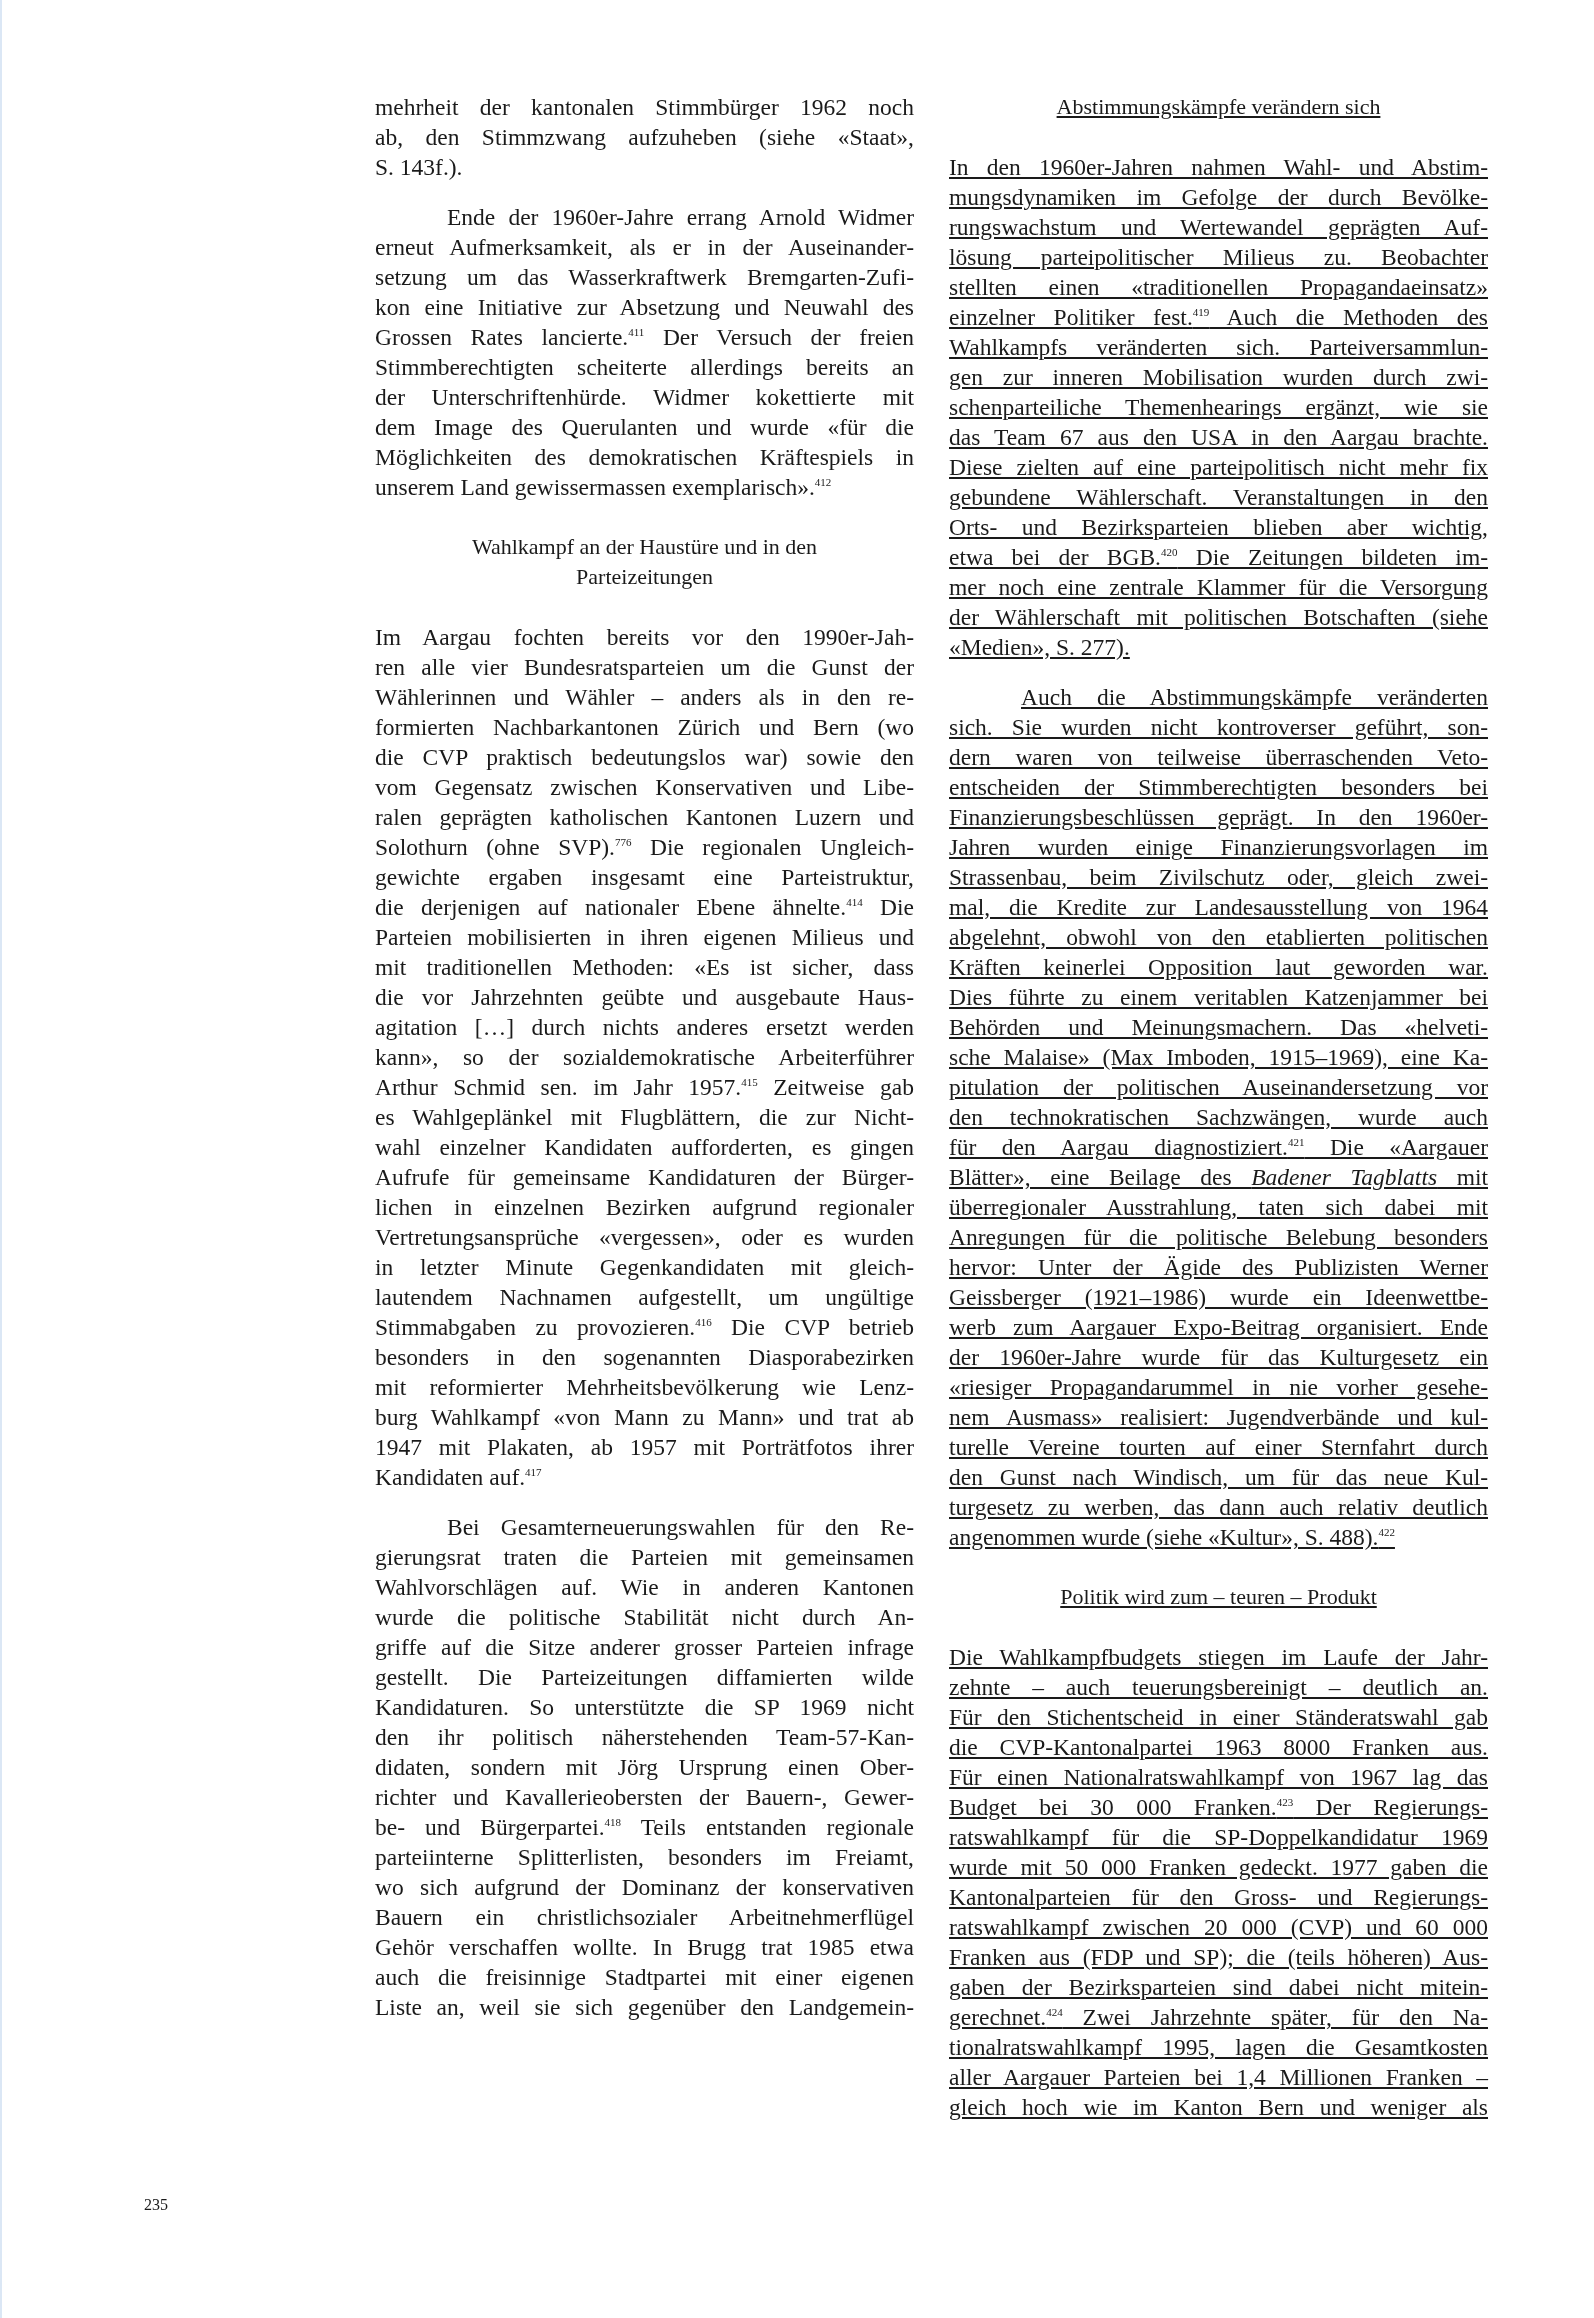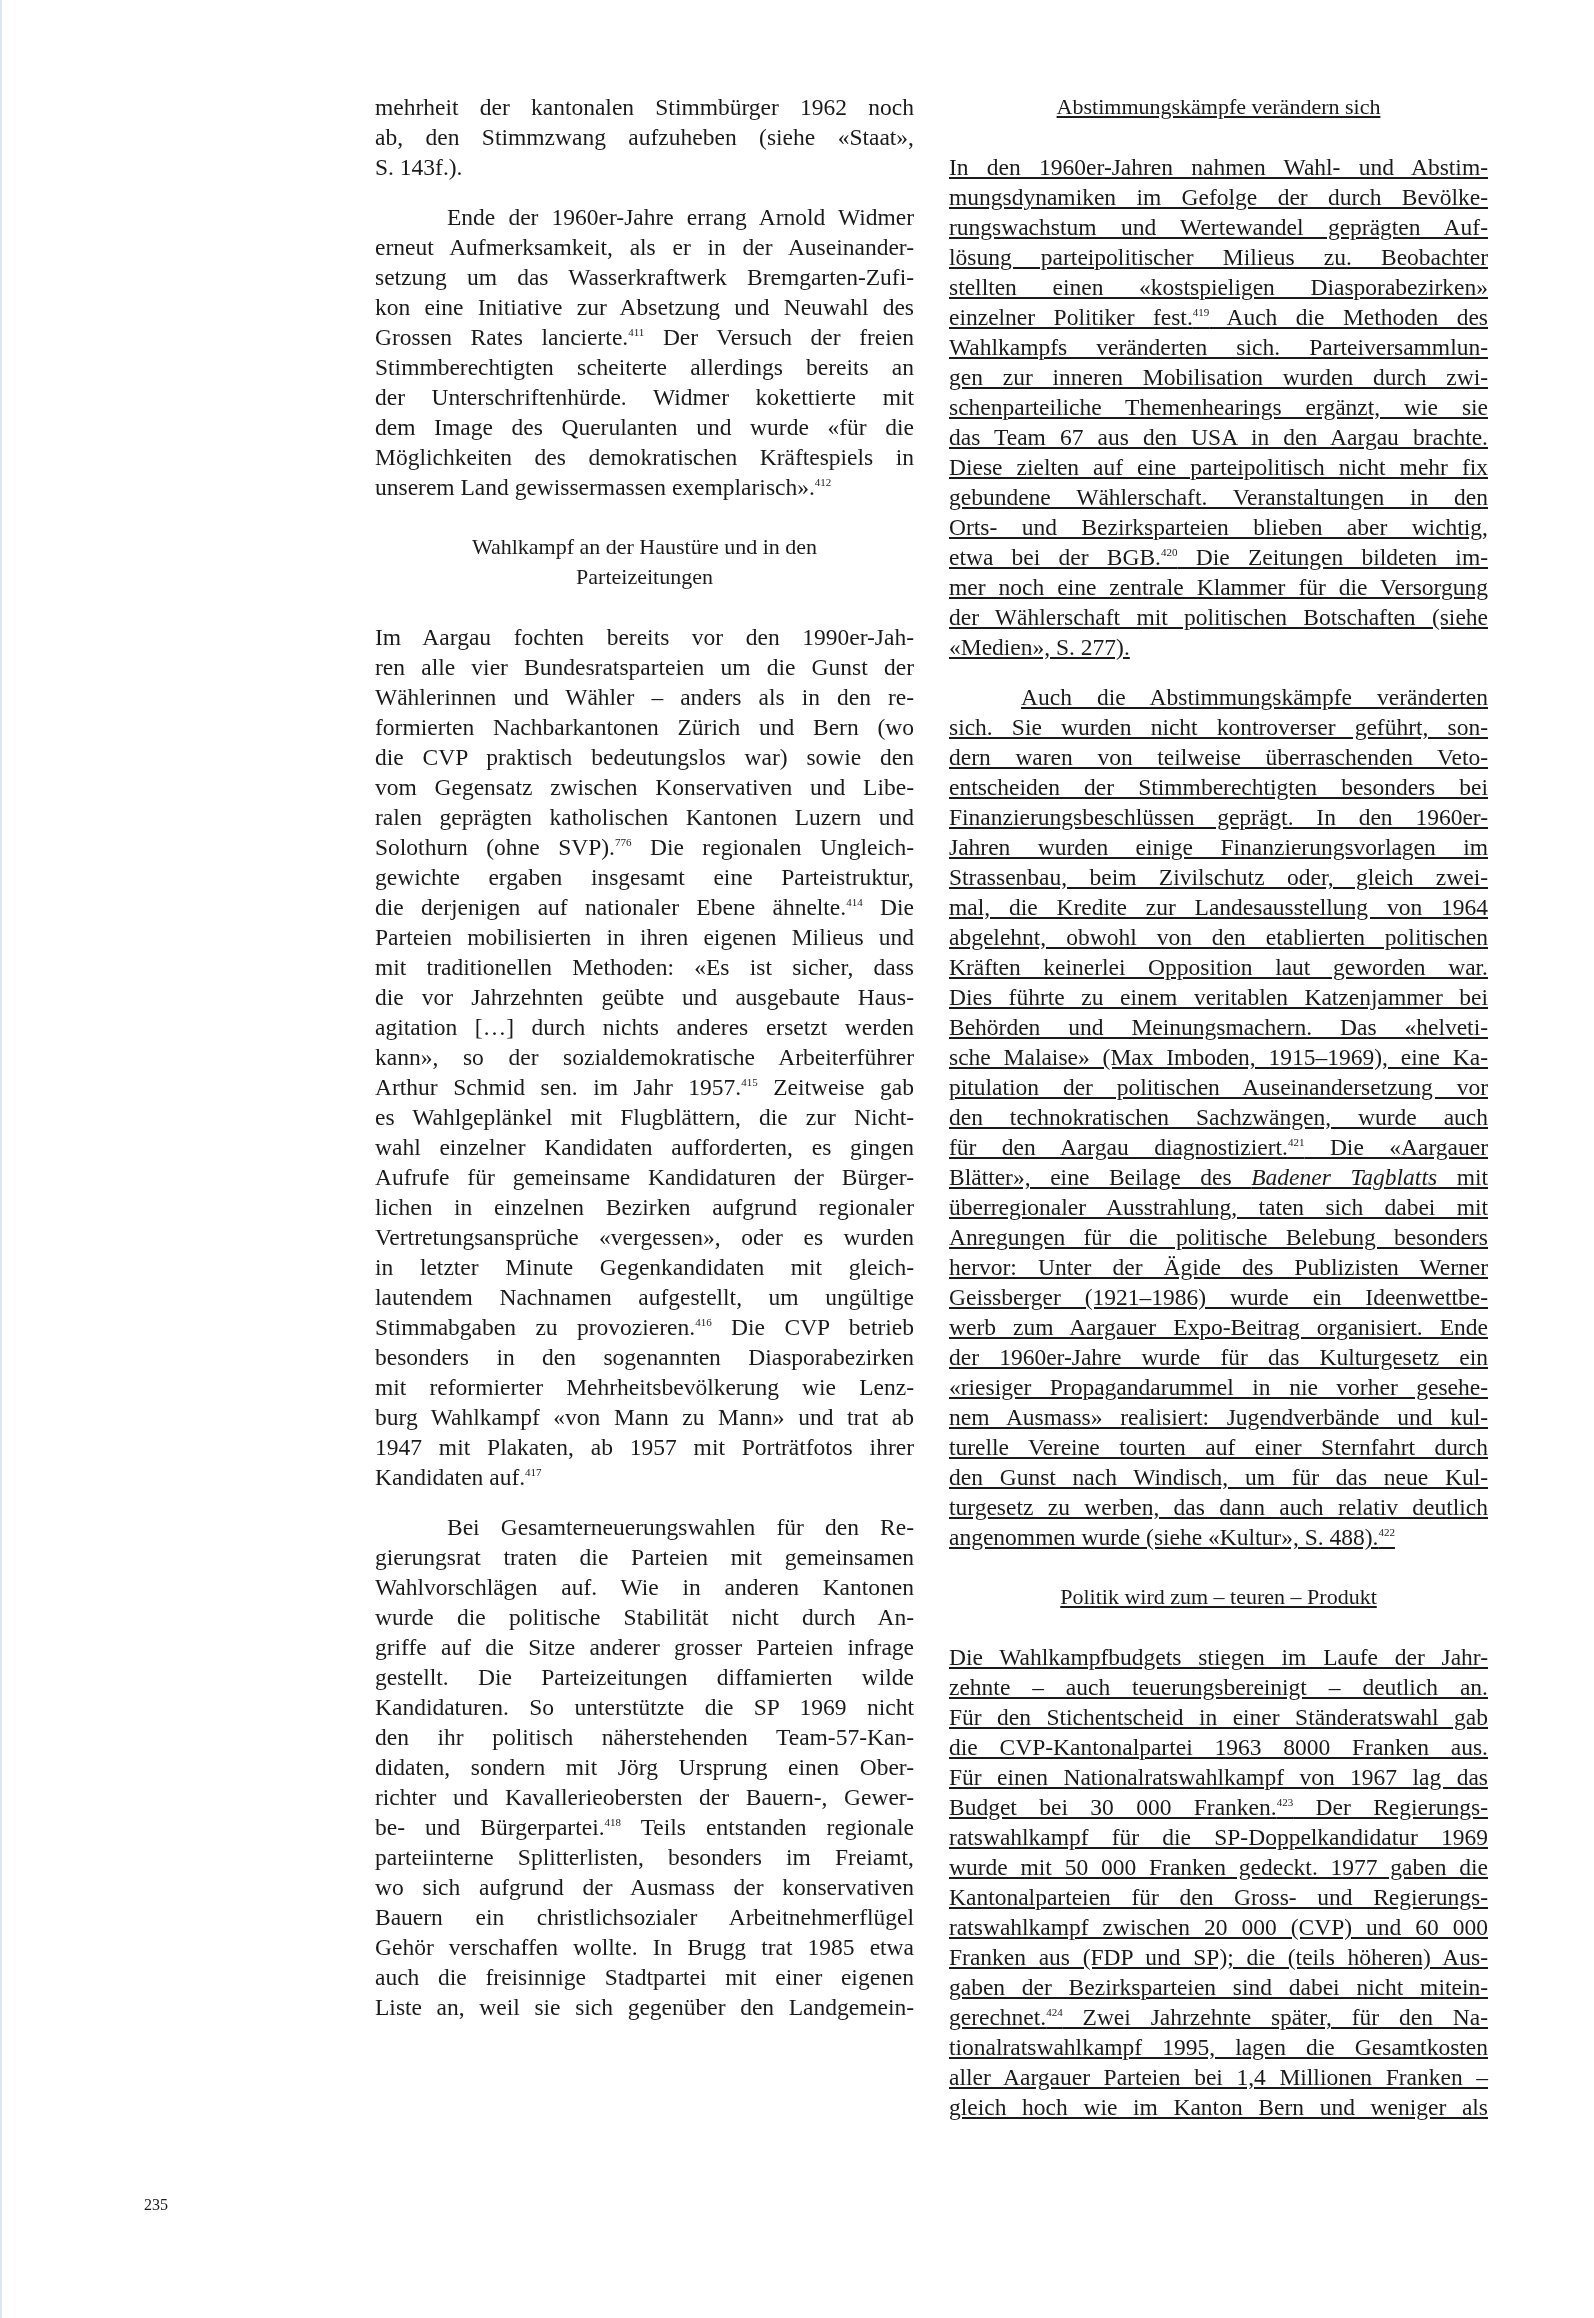--- a/index.html
+++ b/index.html
@@ -85,38 +85,38 @@
       <span class="line">Wahlvorschlägen auf. Wie in anderen Kantonen</span>
       <span class="line">wurde die politische Stabilität nicht durch An-</span>
       <span class="line">griffe auf die Sitze anderer grosser Parteien infrage</span>
       <span class="line">gestellt. Die Parteizeitungen diffamierten wilde</span>
       <span class="line">Kandidaturen. So unterstützte die SP 1969 nicht</span>
       <span class="line">den ihr politisch näherstehenden Team-57-Kan-</span>
       <span class="line">didaten, sondern mit Jörg Ursprung einen Ober-</span>
       <span class="line">richter und Kavallerieobersten der Bauern-, Gewer-</span>
       <span class="line">be- und Bürgerpartei.<sup>418</sup> Teils entstanden regionale</span>
       <span class="line">parteiinterne Splitterlisten, besonders im Freiamt,</span>
-      <span class="line">wo sich aufgrund der Ausmass der konservativen</span>
+      <span class="line">wo sich aufgrund der Dominanz der konservativen</span>
       <span class="line">Bauern ein christlichsozialer Arbeitnehmerflügel</span>
       <span class="line">Gehör verschaffen wollte. In Brugg trat 1985 etwa</span>
       <span class="line">auch die freisinnige Stadtpartei mit einer eigenen</span>
       <span class="line">Liste an, weil sie sich gegenüber den Landgemein-</span>
     </div>
   </div>
 <div class="col col-right" id="col-right">
     <div>
       <span class="heading">Abstimmungskämpfe verändern sich</span>
       <span class="gap"></span>
     </div>
     <div>
       <span class="line">In den 1960er-Jahren nahmen Wahl- und Abstim-</span>
       <span class="line">mungsdynamiken im Gefolge der durch Bevölke-</span>
       <span class="line">rungswachstum und Wertewandel geprägten Auf-</span>
       <span class="line">lösung parteipolitischer Milieus zu. Beobachter</span>
-      <span class="line">stellten einen «kostspieligen Diasporabezirken»</span>
+      <span class="line">stellten einen «traditionellen Propagandaeinsatz»</span>
       <span class="line">einzelner Politiker fest.<sup>419</sup> Auch die Methoden des</span>
       <span class="line">Wahlkampfs veränderten sich. Parteiversammlun-</span>
       <span class="line">gen zur inneren Mobilisation wurden durch zwi-</span>
       <span class="line">schenparteiliche Themenhearings ergänzt, wie sie</span>
       <span class="line">das Team 67 aus den USA in den Aargau brachte.</span>
       <span class="line">Diese zielten auf eine parteipolitisch nicht mehr fix</span>
       <span class="line">gebundene Wählerschaft. Veranstaltungen in den</span>
       <span class="line">Orts- und Bezirksparteien blieben aber wichtig,</span>
       <span class="line">etwa bei der BGB.<sup>420</sup> Die Zeitungen bildeten im-</span>
       <span class="line">mer noch eine zentrale Klammer für die Versorgung</span>

